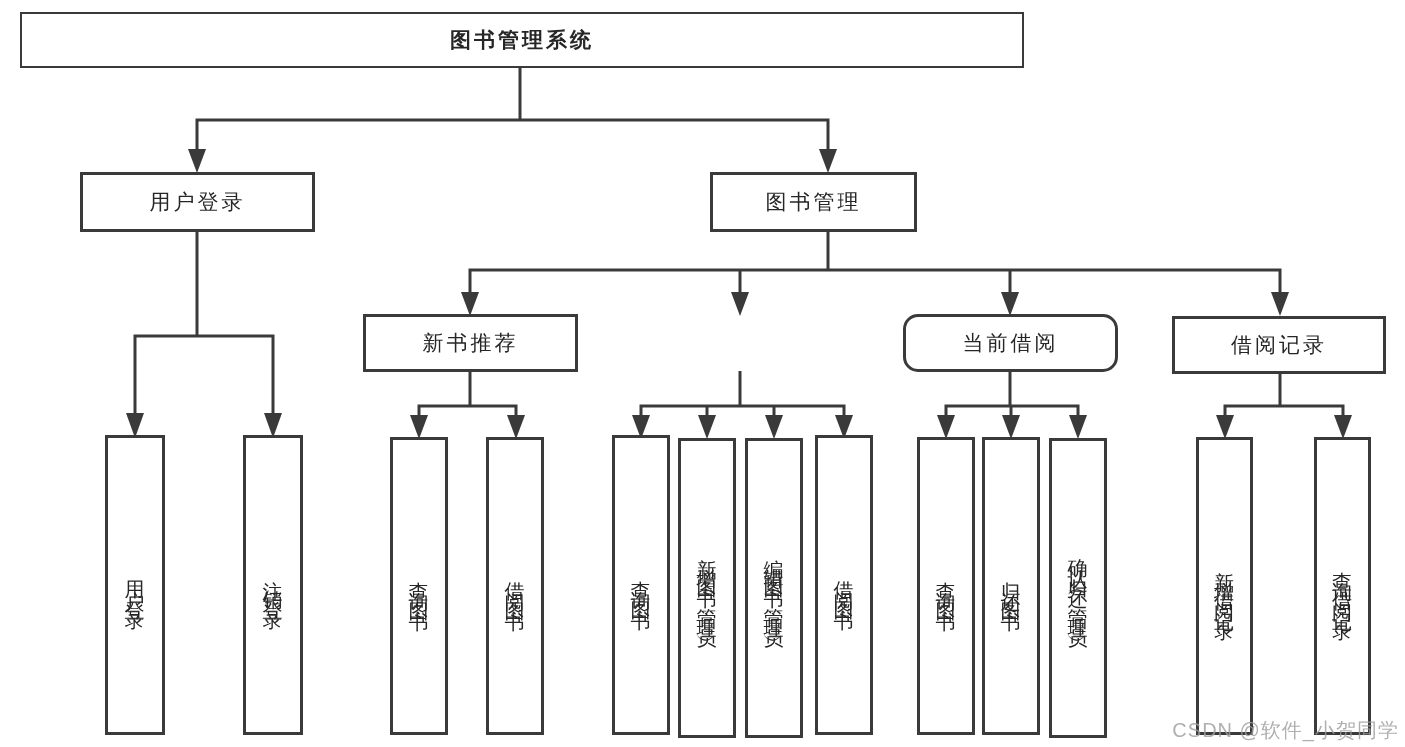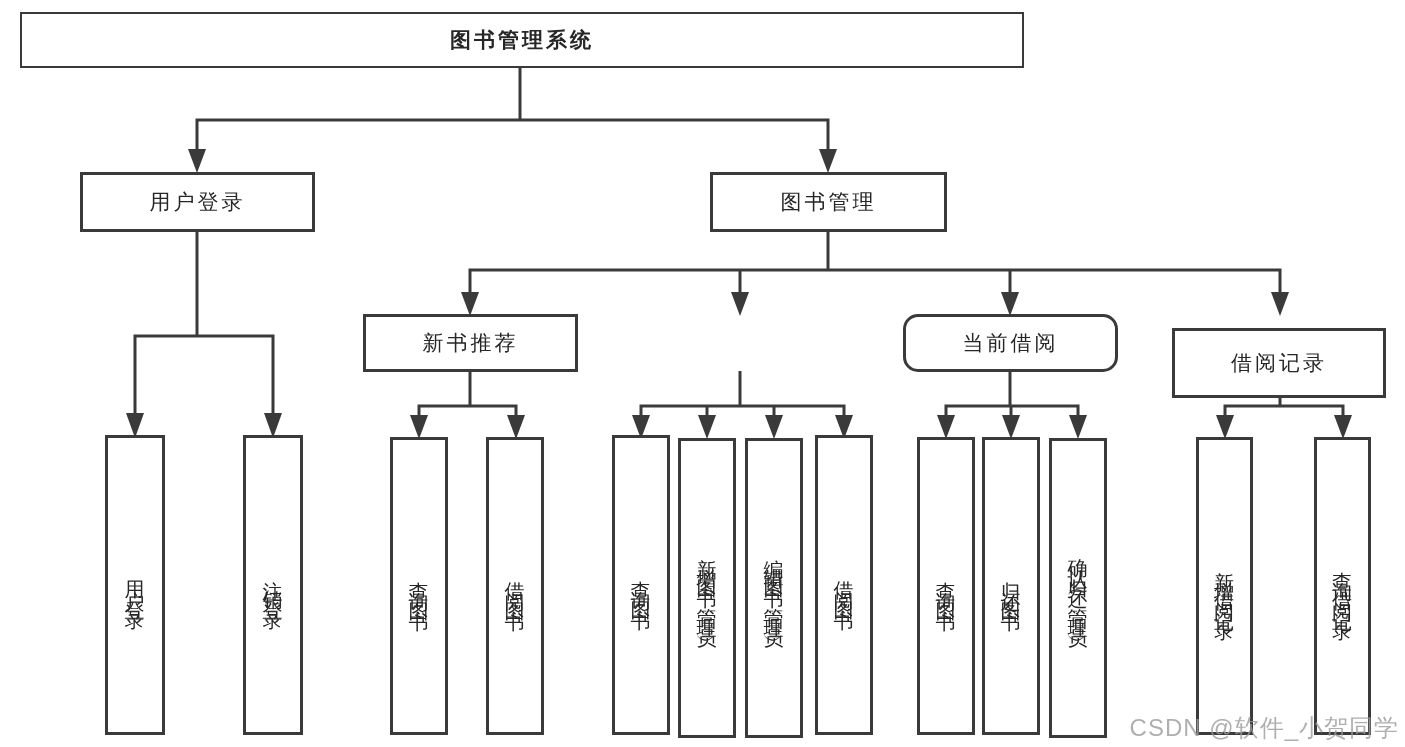--- a/index.html
+++ b/index.html
@@ -14,21 +14,21 @@
     color:#262626;
   }
   .root-node{border-width:2px;font-weight:bold;}
   .h-node span{font-size:21px;letter-spacing:3px;white-space:nowrap;}
   .v-node span{
     writing-mode:vertical-rl;text-orientation:mixed;
     font-size:20px;letter-spacing:10px;line-height:1;white-space:nowrap;
   }
   .watermark{
     position:absolute;right:6px;bottom:3px;
-    font-size:24px;letter-spacing:1px;color:rgba(158,158,158,0.82);
+    font-size:20px;letter-spacing:1px;color:rgba(158,158,158,0.82);
     white-space:nowrap;
   }
 </style>
 </head>
 <body>
 
 <div class="canvas">
 
   <svg class="connectors" width="1405" height="747" viewBox="0 0 1405 747" xmlns="http://www.w3.org/2000/svg">
     <g stroke="#3a3a3a" stroke-width="3" fill="none">
@@ -70,31 +70,31 @@
     </g>
   </svg>
 
   <div class="node h-node root-node" style="left:20px;top:12px;width:1004px;height:56px;">
     <span>图书管理系统</span>
   </div>
 
   <div class="node h-node" style="left:80px;top:172px;width:235px;height:60px;">
     <span>用户登录</span>
   </div>
-  <div class="node h-node" style="left:710px;top:172px;width:237px;height:60px;">
+  <div class="node h-node" style="left:710px;top:172px;width:207px;height:60px;">
     <span>图书管理</span>
   </div>
 
   <div class="node h-node" style="left:363px;top:314px;width:215px;height:58px;justify-content:center;">
     <span>新书推荐</span>
   </div>
   <div class="node h-node" style="left:903px;top:314px;width:215px;height:58px;border-radius:15px;">
     <span>当前借阅</span>
   </div>
-  <div class="node h-node" style="left:1172px;top:328px;width:214px;height:70px;">
+  <div class="node h-node" style="left:1172px;top:316px;width:214px;height:58px;">
     <span>借阅记录</span>
   </div>
 
   <div class="node v-node" style="left:105px;top:435px;width:60px;height:300px;">
     <span>用户登录</span>
   </div>
   <div class="node v-node" style="left:243px;top:435px;width:60px;height:300px;">
     <span>注销登录</span>
   </div>
 

